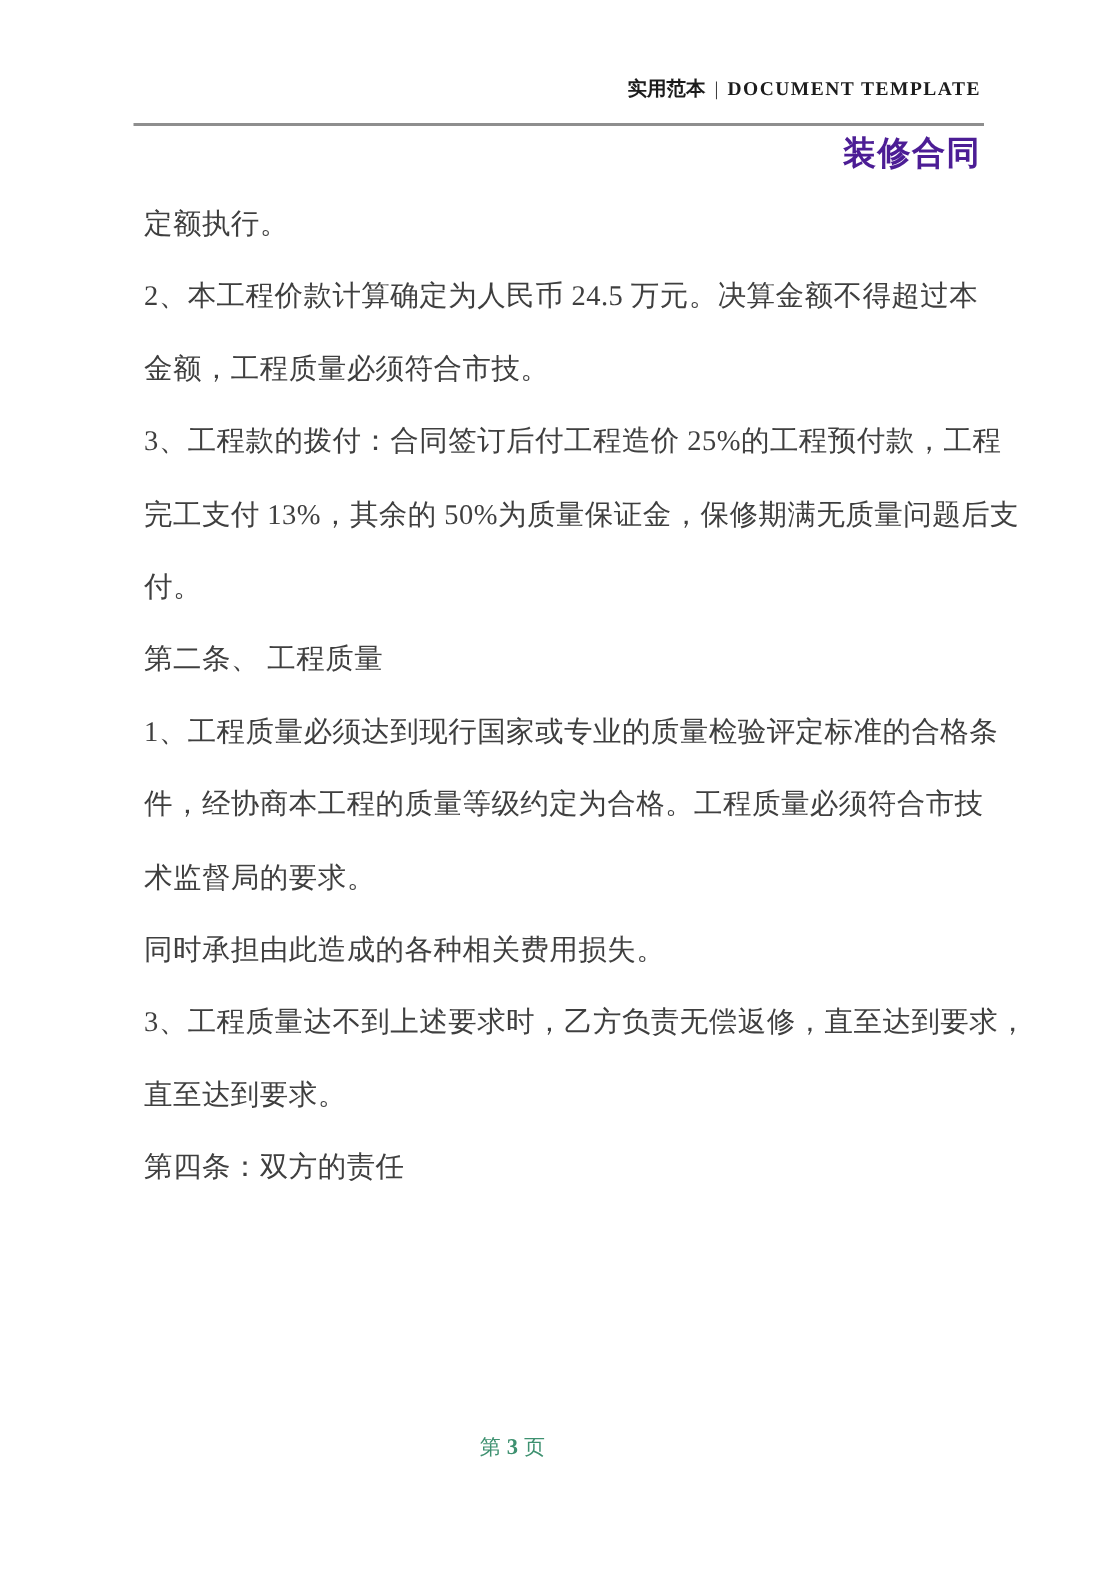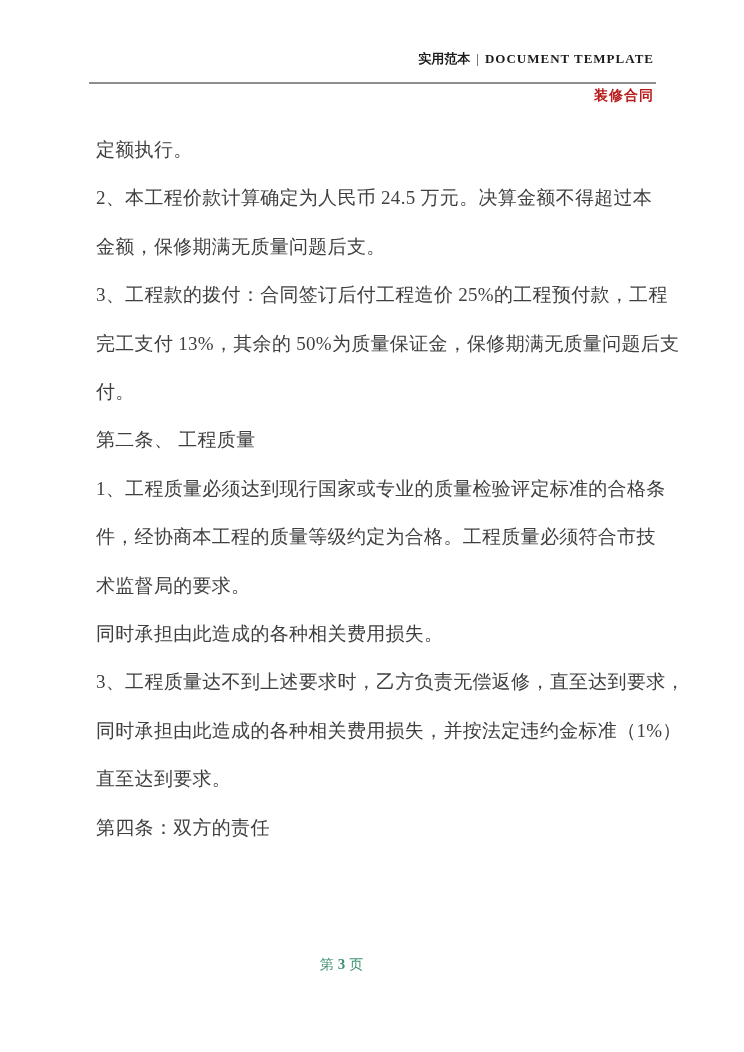--- a/index.html
+++ b/index.html
@@ -39,23 +39,23 @@
     top: 82px;
     left: 89px;
     right: 88px;
     height: 0;
     border-top: 2px solid #8e8e8e;
   }
   .doc-title {
     position: absolute;
     top: 87px;
     right: 90px;
-    font-size: 14px;
+    font-size: 22px;
     font-weight: bold;
-    color: #b91c1c;
+    color: #4c1d95;
     letter-spacing: 1px;
     white-space: nowrap;
   }
   
   .doc-body {
     position: absolute;
     top: 126px;
     left: 96px;
     width: 566px;
     font-size: 19px;
@@ -93,31 +93,30 @@
     <span>实用范本</span><span class="sep">|</span><span class="en">DOCUMENT TEMPLATE</span>
   </div>
 
   <div class="header-rule"></div>
 
   <div class="doc-title">装修合同</div>
 
   <div class="doc-body" id="doc-body">
       <div class="line">定额执行。</div>
       <div class="line">2、本工程价款计算确定为人民币 24.5 万元。决算金额不得超过本</div>
-      <div class="line">金额，保修期满无质量问题后支。</div>
+      <div class="line">金额，工程质量必须符合市技。</div>
       <div class="line">3、工程款的拨付：合同签订后付工程造价 25%的工程预付款，工程</div>
       <div class="line">完工支付 13%，其余的 50%为质量保证金，保修期满无质量问题后支</div>
       <div class="line">付。</div>
       <div class="line">第二条、 工程质量</div>
       <div class="line">1、工程质量必须达到现行国家或专业的质量检验评定标准的合格条</div>
       <div class="line">件，经协商本工程的质量等级约定为合格。工程质量必须符合市技</div>
       <div class="line">术监督局的要求。</div>
       <div class="line">同时承担由此造成的各种相关费用损失。</div>
       <div class="line">3、工程质量达不到上述要求时，乙方负责无偿返修，直至达到要求，</div>
-      <div class="line">同时承担由此造成的各种相关费用损失，并按法定违约金标准（1%）</div>
       <div class="line">直至达到要求。</div>
       <div class="line">第四条：双方的责任</div>
     </div>
 
   <div class="footer">
     <span>第</span><span class="pagenum">3</span><span>页</span>
   </div>
 
 </div>
 

